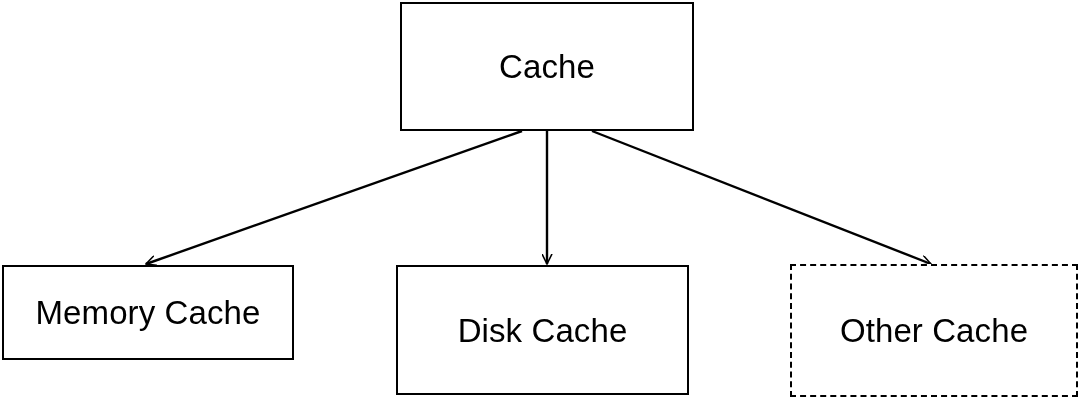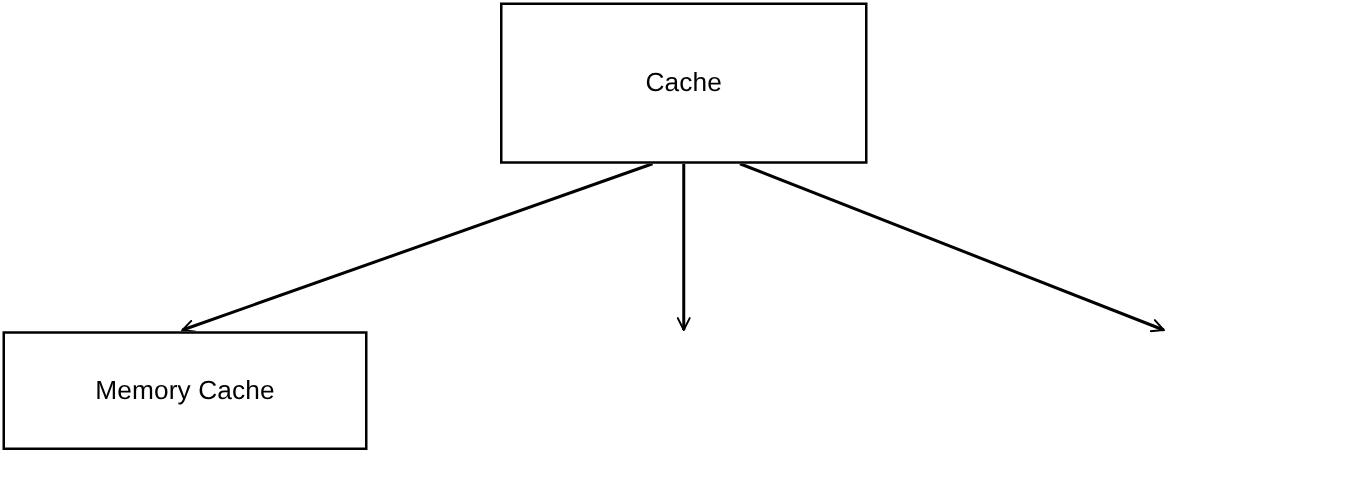--- a/index.html
+++ b/index.html
@@ -33,21 +33,21 @@
     justify-content: center;
   }
   .node-solid {
     border: 2.4px solid #000000;
   }
   .node-dashed {
     border: 2.6px dashed #000000;
   }
   .node-label {
     font-family: "Liberation Sans", sans-serif;
-    font-size: 21px;
+    font-size: 33px;
     font-weight: 400;
     color: #000000;
     letter-spacing: 0.1px;
     white-space: nowrap;
     line-height: 1;
   }
   
   #node-cache {
     left: 400px;
     top: 2px;
@@ -94,15 +94,21 @@
   </svg>
 
   <div id="node-cache" class="node node-solid">
     <span class="node-label">Cache</span>
   </div>
 
   <div id="node-memory-cache" class="node node-solid">
     <span class="node-label">Memory Cache</span>
   </div>
 
+  <div id="node-disk-cache" class="node node-solid">
+    <span class="node-label">Disk Cache</span>
+  </div>
 
+  <div id="node-other-cache" class="node node-dashed">
+    <span class="node-label">Other Cache</span>
+  </div>
 
 </div>
 
 </body></html>

